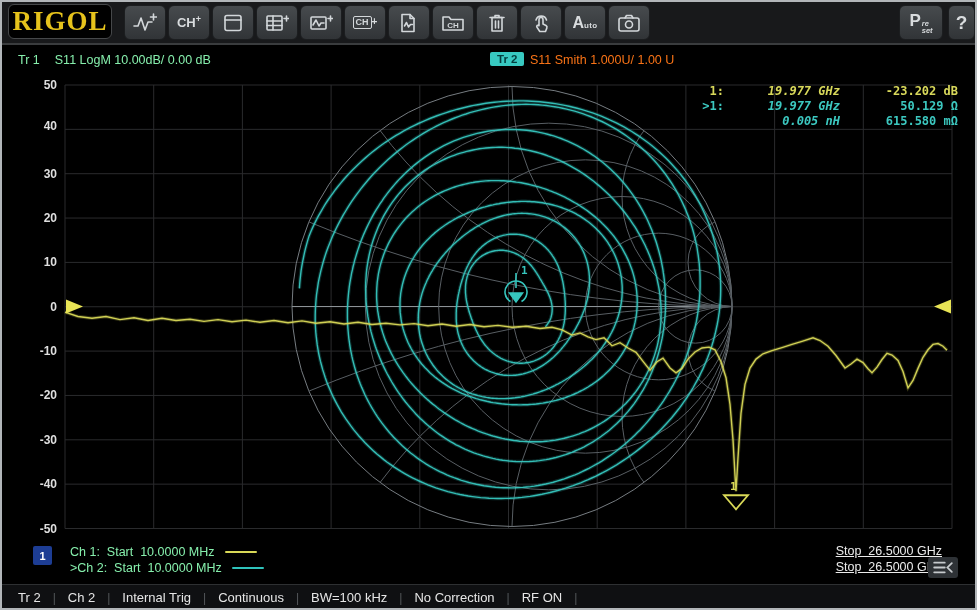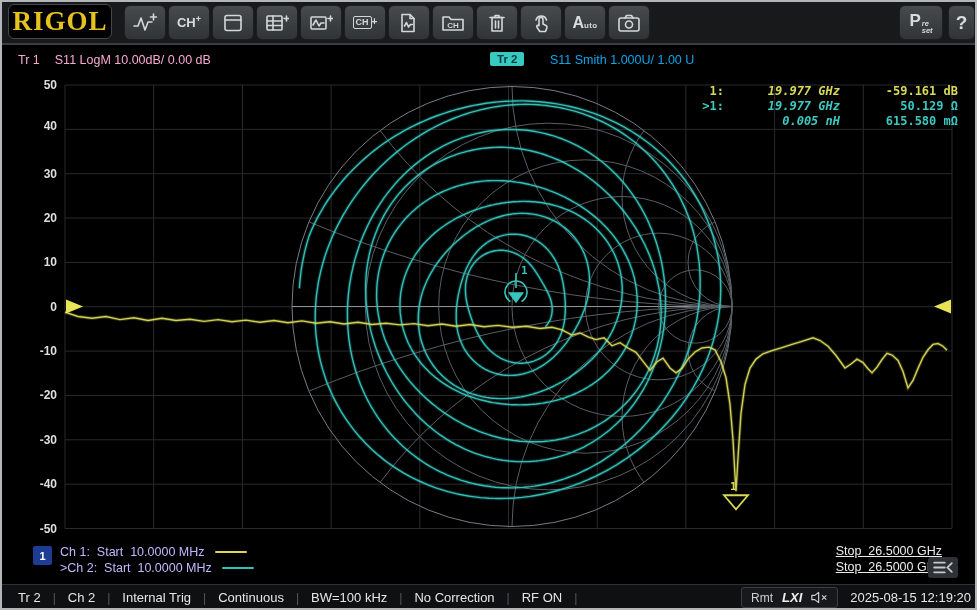--- a/index.html
+++ b/index.html
@@ -25,35 +25,35 @@
   .auto .big{font-size:16px;font-weight:bold;}
   .auto small{font-size:8px;font-weight:bold;letter-spacing:.3px;}
   .preset b{font-size:17px;}
   .stack{display:inline-flex;flex-direction:column;font-size:7.5px;font-weight:bold;
          line-height:7.5px;font-style:normal;margin-left:1px;}
   .help-q{font-size:19px;font-weight:bold;color:#d9dcde;}
   
   .screen{position:absolute;left:0;top:47px;width:977px;height:537px;background:#000;z-index:1;}
   #plot-svg{position:absolute;left:0;top:0;z-index:2;}
   .overlay{position:absolute;z-index:5;}
-  .tr1-head{left:18px;top:53px;color:#f9a8d4;font-size:12.5px;white-space:pre;}
+  .tr1-head{left:18px;top:53px;color:#86efac;font-size:12.5px;white-space:pre;}
   .tr1-head .det{margin-left:15px;}
   .tr2-badge{left:490px;top:52px;background:#38c9c1;color:#033d3e;font-weight:bold;
              font-size:11.5px;padding:1px 7px;border-radius:2px;}
-  .tr2-det{left:530px;top:53px;color:#0ea5e9;font-size:12.5px;white-space:pre;margin-left:20px;}
+  .tr2-det{left:530px;top:53px;color:#f97316;font-size:12.5px;white-space:pre;}
   .mk-rows{right:19px;top:84px;font-family:"DejaVu Sans Mono",monospace;font-size:12px;
            font-weight:bold;text-align:right;}
   .mrow{display:flex;justify-content:flex-end;line-height:15px;}
   .mrow span{white-space:pre;display:inline-block;}
   .mlabel{width:36px;text-align:right;}
   .mfreq{width:116px;text-align:right;font-style:italic;}
   .mval{width:118px;text-align:right;}
   .ylab{position:absolute;left:0;width:57px;text-align:right;color:#dfdfdf;
         font-size:12px;font-weight:bold;z-index:5;}
-  .crow{position:absolute;left:60px;height:16px;color:#c4b5fd;font-size:12.5px;
+  .crow{position:absolute;left:70px;height:16px;color:#86efac;font-size:12.5px;
         white-space:pre;z-index:5;display:flex;align-items:center;}
   .cswatch{display:inline-block;width:32px;height:2.5px;margin-left:10px;border-radius:1px;}
   .cstop{position:absolute;right:35px;color:#ebebeb;font-size:12.5px;white-space:pre;z-index:5;text-decoration:underline;}
   .page-ind{position:absolute;left:33px;top:546px;width:19px;height:19px;background:#1d3d94;
             color:#fff;font-size:11px;font-weight:bold;display:flex;align-items:center;
             justify-content:center;border-radius:2px;z-index:5;}
   .collapse-btn{position:absolute;left:928px;top:557px;width:30px;height:21px;background:#2e3236;
             border-radius:3px;display:flex;align-items:center;justify-content:center;z-index:5;}
   .collapse-btn svg{stroke:#c6cacd;fill:none;stroke-width:2;stroke-linecap:round;}
   
@@ -235,21 +235,21 @@
   </svg>
 
 <div class="overlay tr1-head"><span>Tr 1</span><span class="det">S11 LogM 10.00dB/ 0.00 dB</span></div>
 <div class="overlay tr2-badge">Tr 2</div>
 <div class="overlay tr2-det">S11 Smith 1.000U/ 1.00 U</div>
 
 <div class="overlay mk-rows" id="marker-rows">
     <div class="mrow" style="color: rgb(216, 216, 90);">
       <span class="mlabel">1:</span>
       <span class="mfreq">19.977 GHz</span>
-      <span class="mval">-59.161 dB</span>
+      <span class="mval">-23.202 dB</span>
     </div>
     <div class="mrow" style="color: rgb(60, 200, 192);">
       <span class="mlabel">&gt;1:</span>
       <span class="mfreq">19.977 GHz</span>
       <span class="mval">50.129 Ω</span>
     </div>
     <div class="mrow" style="color: rgb(60, 200, 192);">
       <span class="mlabel"></span>
       <span class="mfreq">0.005 nH</span>
       <span class="mval">615.580 mΩ</span>
@@ -296,26 +296,15 @@
       <span class="ssep">|</span>
       <span class="sitem">Continuous</span>
       <span class="ssep">|</span>
       <span class="sitem">BW=100 kHz</span>
       <span class="ssep">|</span>
       <span class="sitem">No Correction</span>
       <span class="ssep">|</span>
       <span class="sitem">RF ON</span>
       <span class="ssep">|</span>
     </div>
-  <div class="status-right">
-    <span class="lxi-chip">
-      <span class="rmt">Rmt</span>
-      <span class="lxi">LXI</span>
-      <svg width="17" height="13" viewBox="0 0 20 14" style="stroke:#cdd0d3;fill:none;stroke-width:1.4;stroke-linejoin:round;">
-        <path d="M1 4.5h3.5L9 1v12L4.5 9.5H1z"></path>
-          <path d="M13 4.5l5 5M18 4.5l-5 5"></path>
-        </svg>
-    </span>
-    <span class="dt">2025-08-15 12:19:20</span>
-  </div>
 </footer>
 
 <div class="frame"></div>
 
 </body></html>

